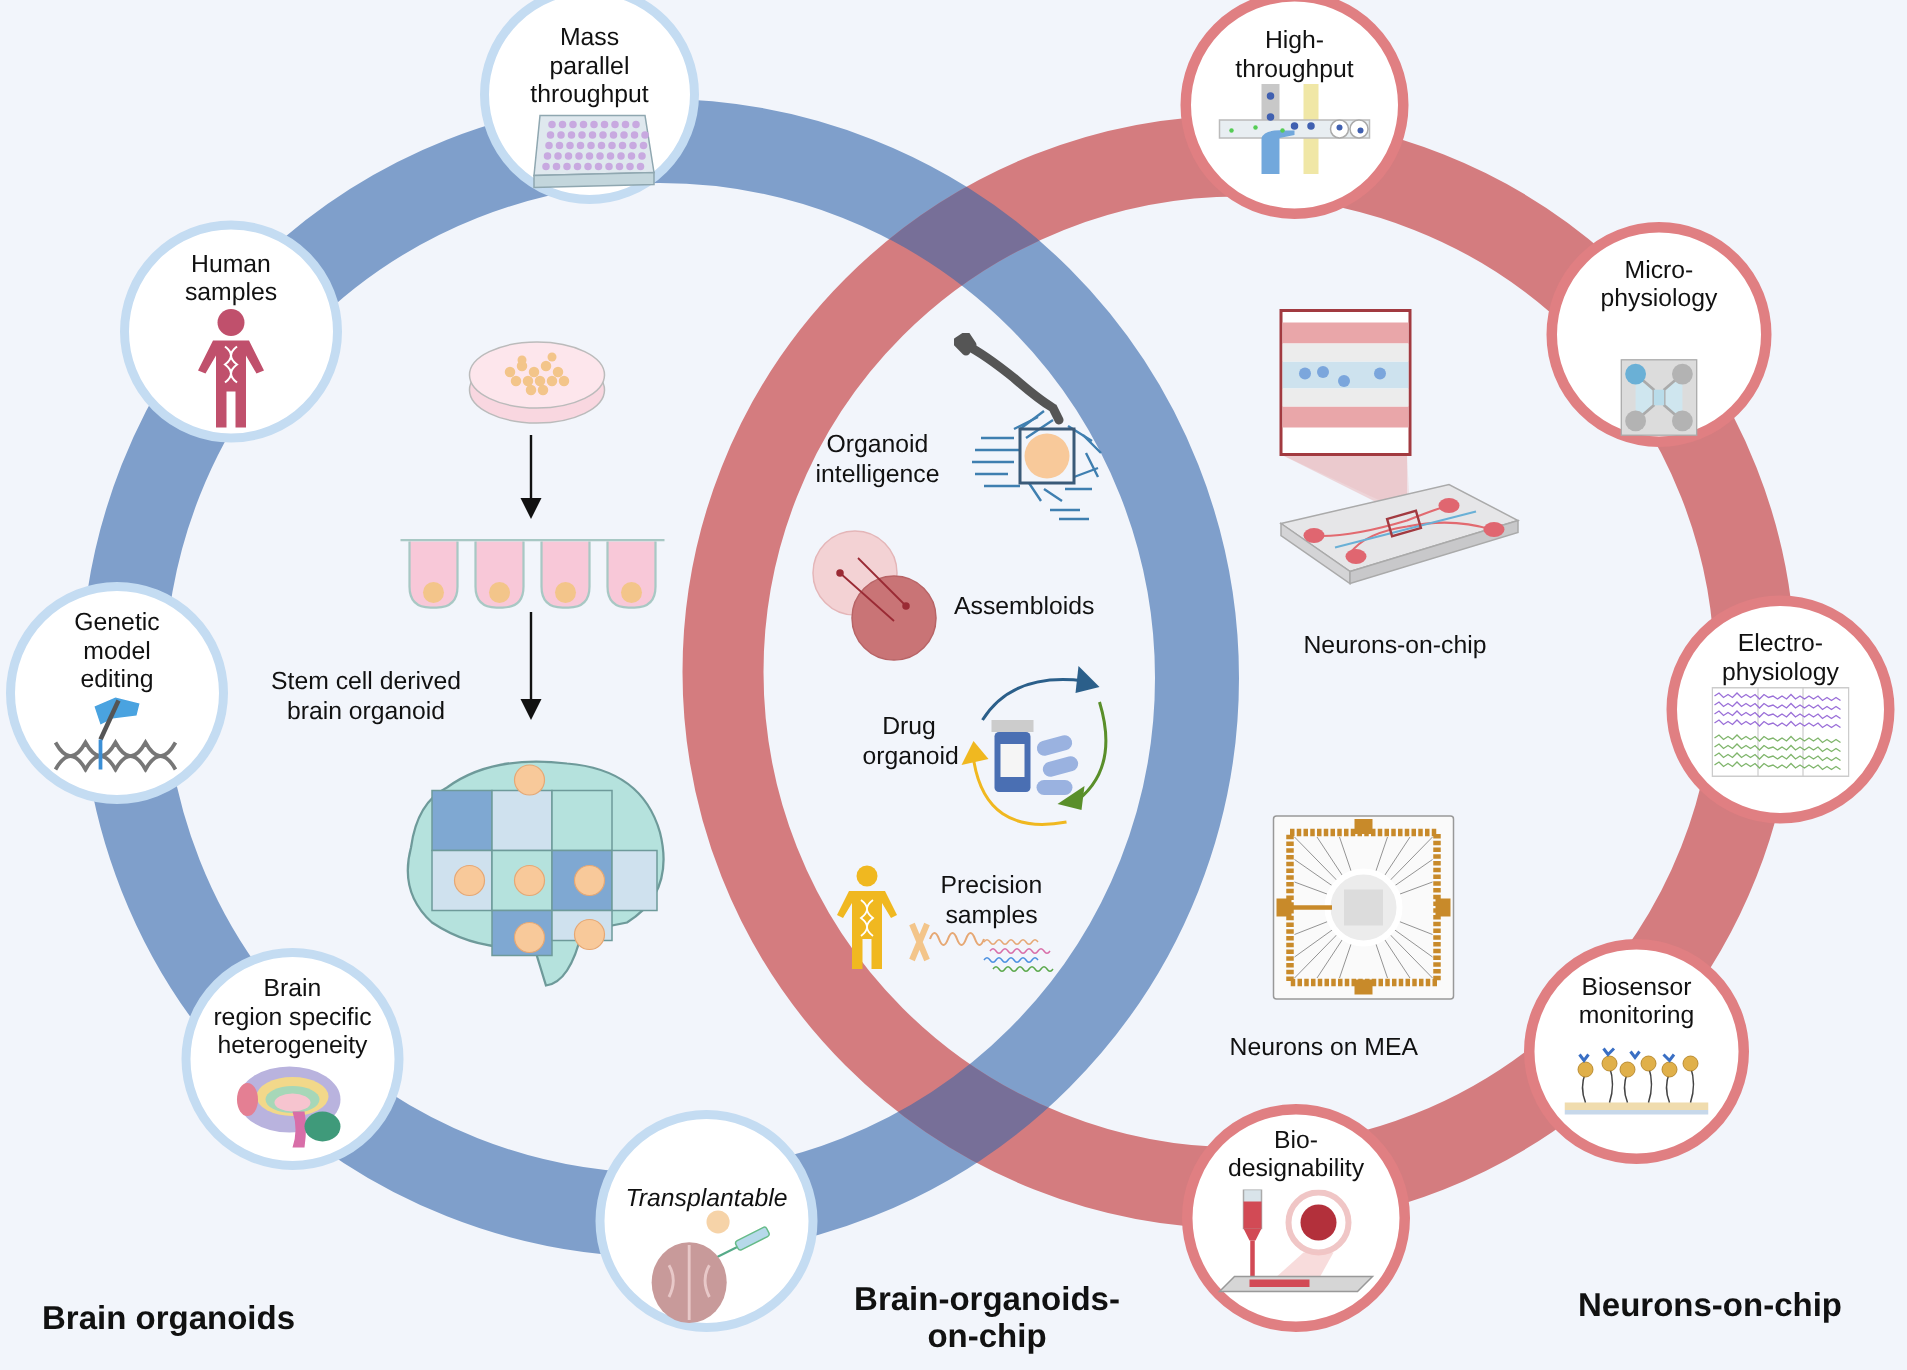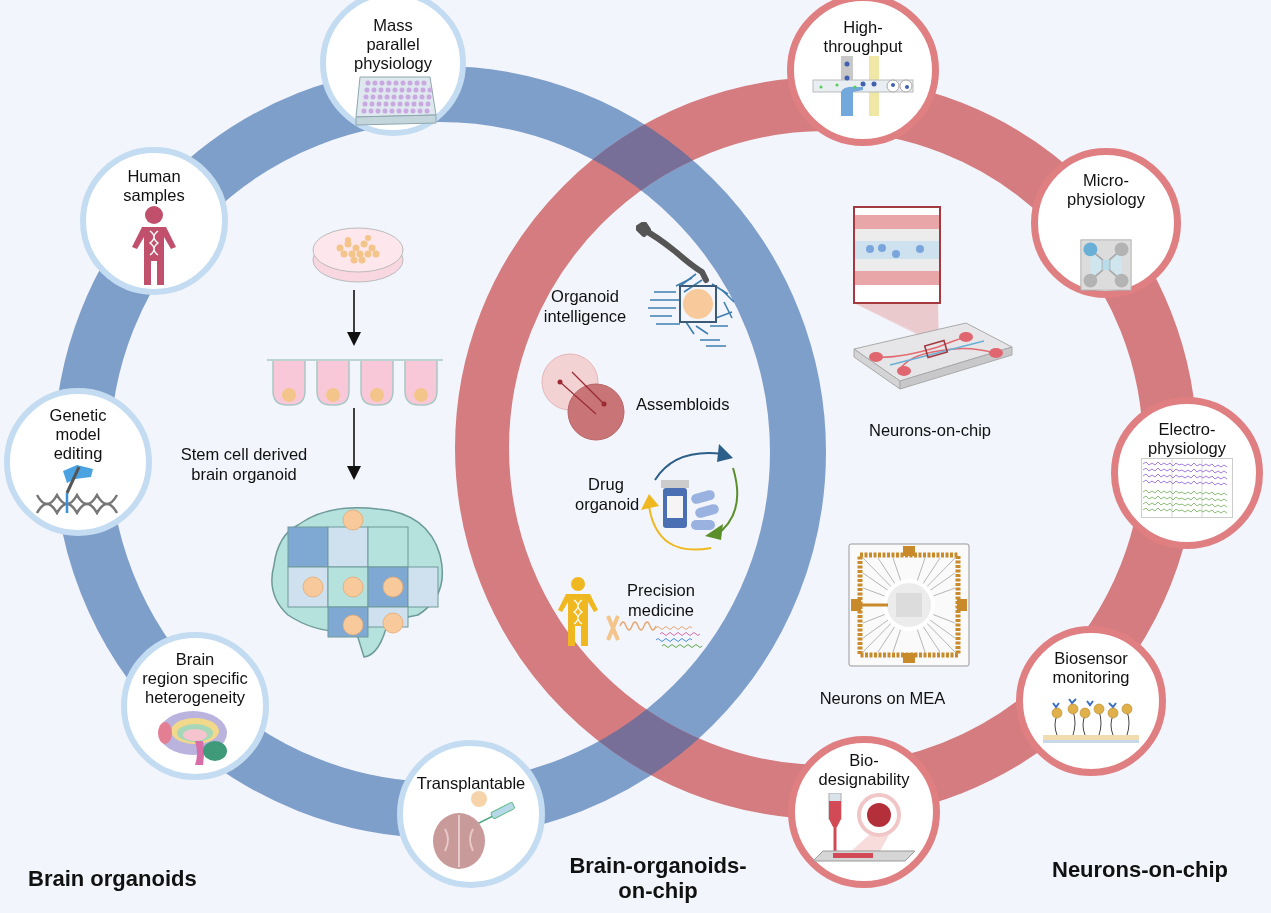--- a/index.html
+++ b/index.html
@@ -32,21 +32,21 @@
     <rect width="1271" height="913" fill="black"></rect>
     <circle cx="826" cy="448" r="344" fill="none" stroke="white" stroke-width="54"></circle>
   </mask>
 
   <path d="M 528 798 A 358 358 0 0 0 795 465" fill="none" stroke="#7f9fcb" stroke-width="56" opacity="0"></path>
 </svg>
 
 <div class="badge blue" style="left:320px;top:-10px;width:146px;height:146px;">
   <div class="lbl" style="margin-top:20px;">Mass
 parallel
-physiology</div>
+throughput</div>
   <svg class="icon" width="90" height="56" viewBox="0 0 90 56">
     <polygon points="12,4 82,4 88,42 8,44" fill="#dfe8ee" stroke="#8fa7b0" stroke-width="1"></polygon>
     <polygon points="8,44 88,42 88,50 8,52" fill="#c3d6dc" stroke="#8fa7b0" stroke-width="1"></polygon>
     <g fill="#c8a9e0">
       <circle cx="20" cy="10" r="2.5"></circle>
         <circle cx="27" cy="10" r="2.5"></circle>
         <circle cx="34" cy="10" r="2.5"></circle>
         <circle cx="41" cy="10" r="2.5"></circle>
         <circle cx="48" cy="10" r="2.5"></circle>
         <circle cx="55" cy="10" r="2.5"></circle>
@@ -131,21 +131,21 @@
     <ellipse cx="40" cy="24" rx="24" ry="13" fill="#f2d88a"></ellipse>
     <ellipse cx="40" cy="26" rx="18" ry="9" fill="#a6d7b8"></ellipse>
     <ellipse cx="40" cy="28" rx="12" ry="6" fill="#f6c4cf"></ellipse>
     <ellipse cx="10" cy="26" rx="7" ry="11" fill="#e47f93"></ellipse>
     <path d="M40 34 Q44 46 40 58 L48 58 Q50 44 48 34 Z" fill="#d86ea8"></path>
     <ellipse cx="60" cy="44" rx="12" ry="10" fill="#3f9a7a"></ellipse>
   </svg>
 </div>
 
 <div class="badge blue" style="left:397px;top:740px;width:148px;height:148px;">
-  <div class="lbl" style="margin-top:28px;">Transplantable</div>
+  <div class="lbl" style="margin-top:44px;font-style:italic;">Transplantable</div>
   <svg class="icon" width="100" height="80" viewBox="0 0 100 80" style="margin-top:-4px;">
     <circle cx="58" cy="10" r="8" fill="#f6d3a8"></circle>
     <line x1="46" y1="40" x2="82" y2="22" stroke="#5a8" stroke-width="1.5"></line>
     <rect x="70" y="18" width="24" height="7" rx="2" transform="rotate(-27 82 22)" fill="#b6d9ea" stroke="#6b8"></rect>
     <ellipse cx="38" cy="52" rx="26" ry="28" fill="#c89a9a"></ellipse>
     <path d="M38 26 V78 M24 40 Q30 50 24 62 M52 40 Q46 50 52 62" stroke="#e8c8c8" stroke-width="2" fill="none"></path>
   </svg>
 </div>
 
 <div class="badge red" style="left:787px;top:-6px;width:152px;height:152px;">
@@ -363,21 +363,21 @@
   <path d="M10 18 H34 L42 34 L38 36 L32 26 V70 H25 V50 H19 V70 H12 V26 L6 36 L2 34 Z" fill="#f0b820"></path>
   <path d="M18 24 Q26 30 18 36 Q26 42 18 48 M26 24 Q18 30 26 36 Q18 42 26 48" stroke="#fff" stroke-width="1.2" fill="none"></path>
   <path d="M52 40 L62 64 M62 40 L52 64" stroke="#f3c58a" stroke-width="4"></path>
   <path d="M64 50 q3 -8 6 0 q3 8 6 0 q3 -8 6 0 q3 8 6 0 q3 -8 6 0 q3 8 6 0" stroke="#e6a874" stroke-width="1.4" fill="none"></path>
   <path d="M100 52 q2 -3 4 0 q2 3 4 0 q2 -3 4 0 q2 3 4 0 q2 -3 4 0 q2 3 4 0 q2 -3 4 0 q2 3 4 0 q2 -3 4 0" stroke="#e6a874" stroke-width="1" fill="none"></path>
   <path d="M104 58 q2 -3 4 0 q2 3 4 0 q2 -3 4 0 q2 3 4 0 q2 -3 4 0 q2 3 4 0 q2 -3 4 0 q2 3 4 0 q2 -3 4 0 q2 3 4 0" stroke="#d86ea8" stroke-width="1" fill="none"></path>
   <path d="M100 64 q2 -3 4 0 q2 3 4 0 q2 -3 4 0 q2 3 4 0 q2 -3 4 0 q2 3 4 0 q2 -3 4 0 q2 3 4 0 q2 -3 4 0" stroke="#4a8fe0" stroke-width="1" fill="none"></path>
   <path d="M106 70 q2 -3 4 0 q2 3 4 0 q2 -3 4 0 q2 3 4 0 q2 -3 4 0 q2 3 4 0 q2 -3 4 0 q2 3 4 0 q2 -3 4 0 q2 3 4 0" stroke="#5aa84a" stroke-width="1" fill="none"></path>
 </svg>
 <div class="free" style="left:618px;top:580px;width:86px;">Precision
-medicine</div>
+samples</div>
 
 <svg style="position:absolute;left:848px;top:205px;" width="170" height="200" viewBox="0 0 170 200">
   <polygon points="6,98 90,98 90,140 6,98" fill="#e8b4b6" opacity="0.5"></polygon>
   <polygon points="90,98 90,98 92,138 6,98" fill="#e8b4b6" opacity="0.3"></polygon>
   <rect x="6" y="2" width="86" height="96" fill="#fff" stroke="#a23a40" stroke-width="2"></rect>
   <rect x="7" y="10" width="84" height="14" fill="#e9a6a9"></rect>
   <rect x="7" y="36" width="84" height="18" fill="#cde2ee"></rect>
   <rect x="7" y="66" width="84" height="14" fill="#e9a6a9"></rect>
   <rect x="7" y="24" width="84" height="12" fill="#ececec"></rect>
   <rect x="7" y="54" width="84" height="12" fill="#ececec"></rect>

